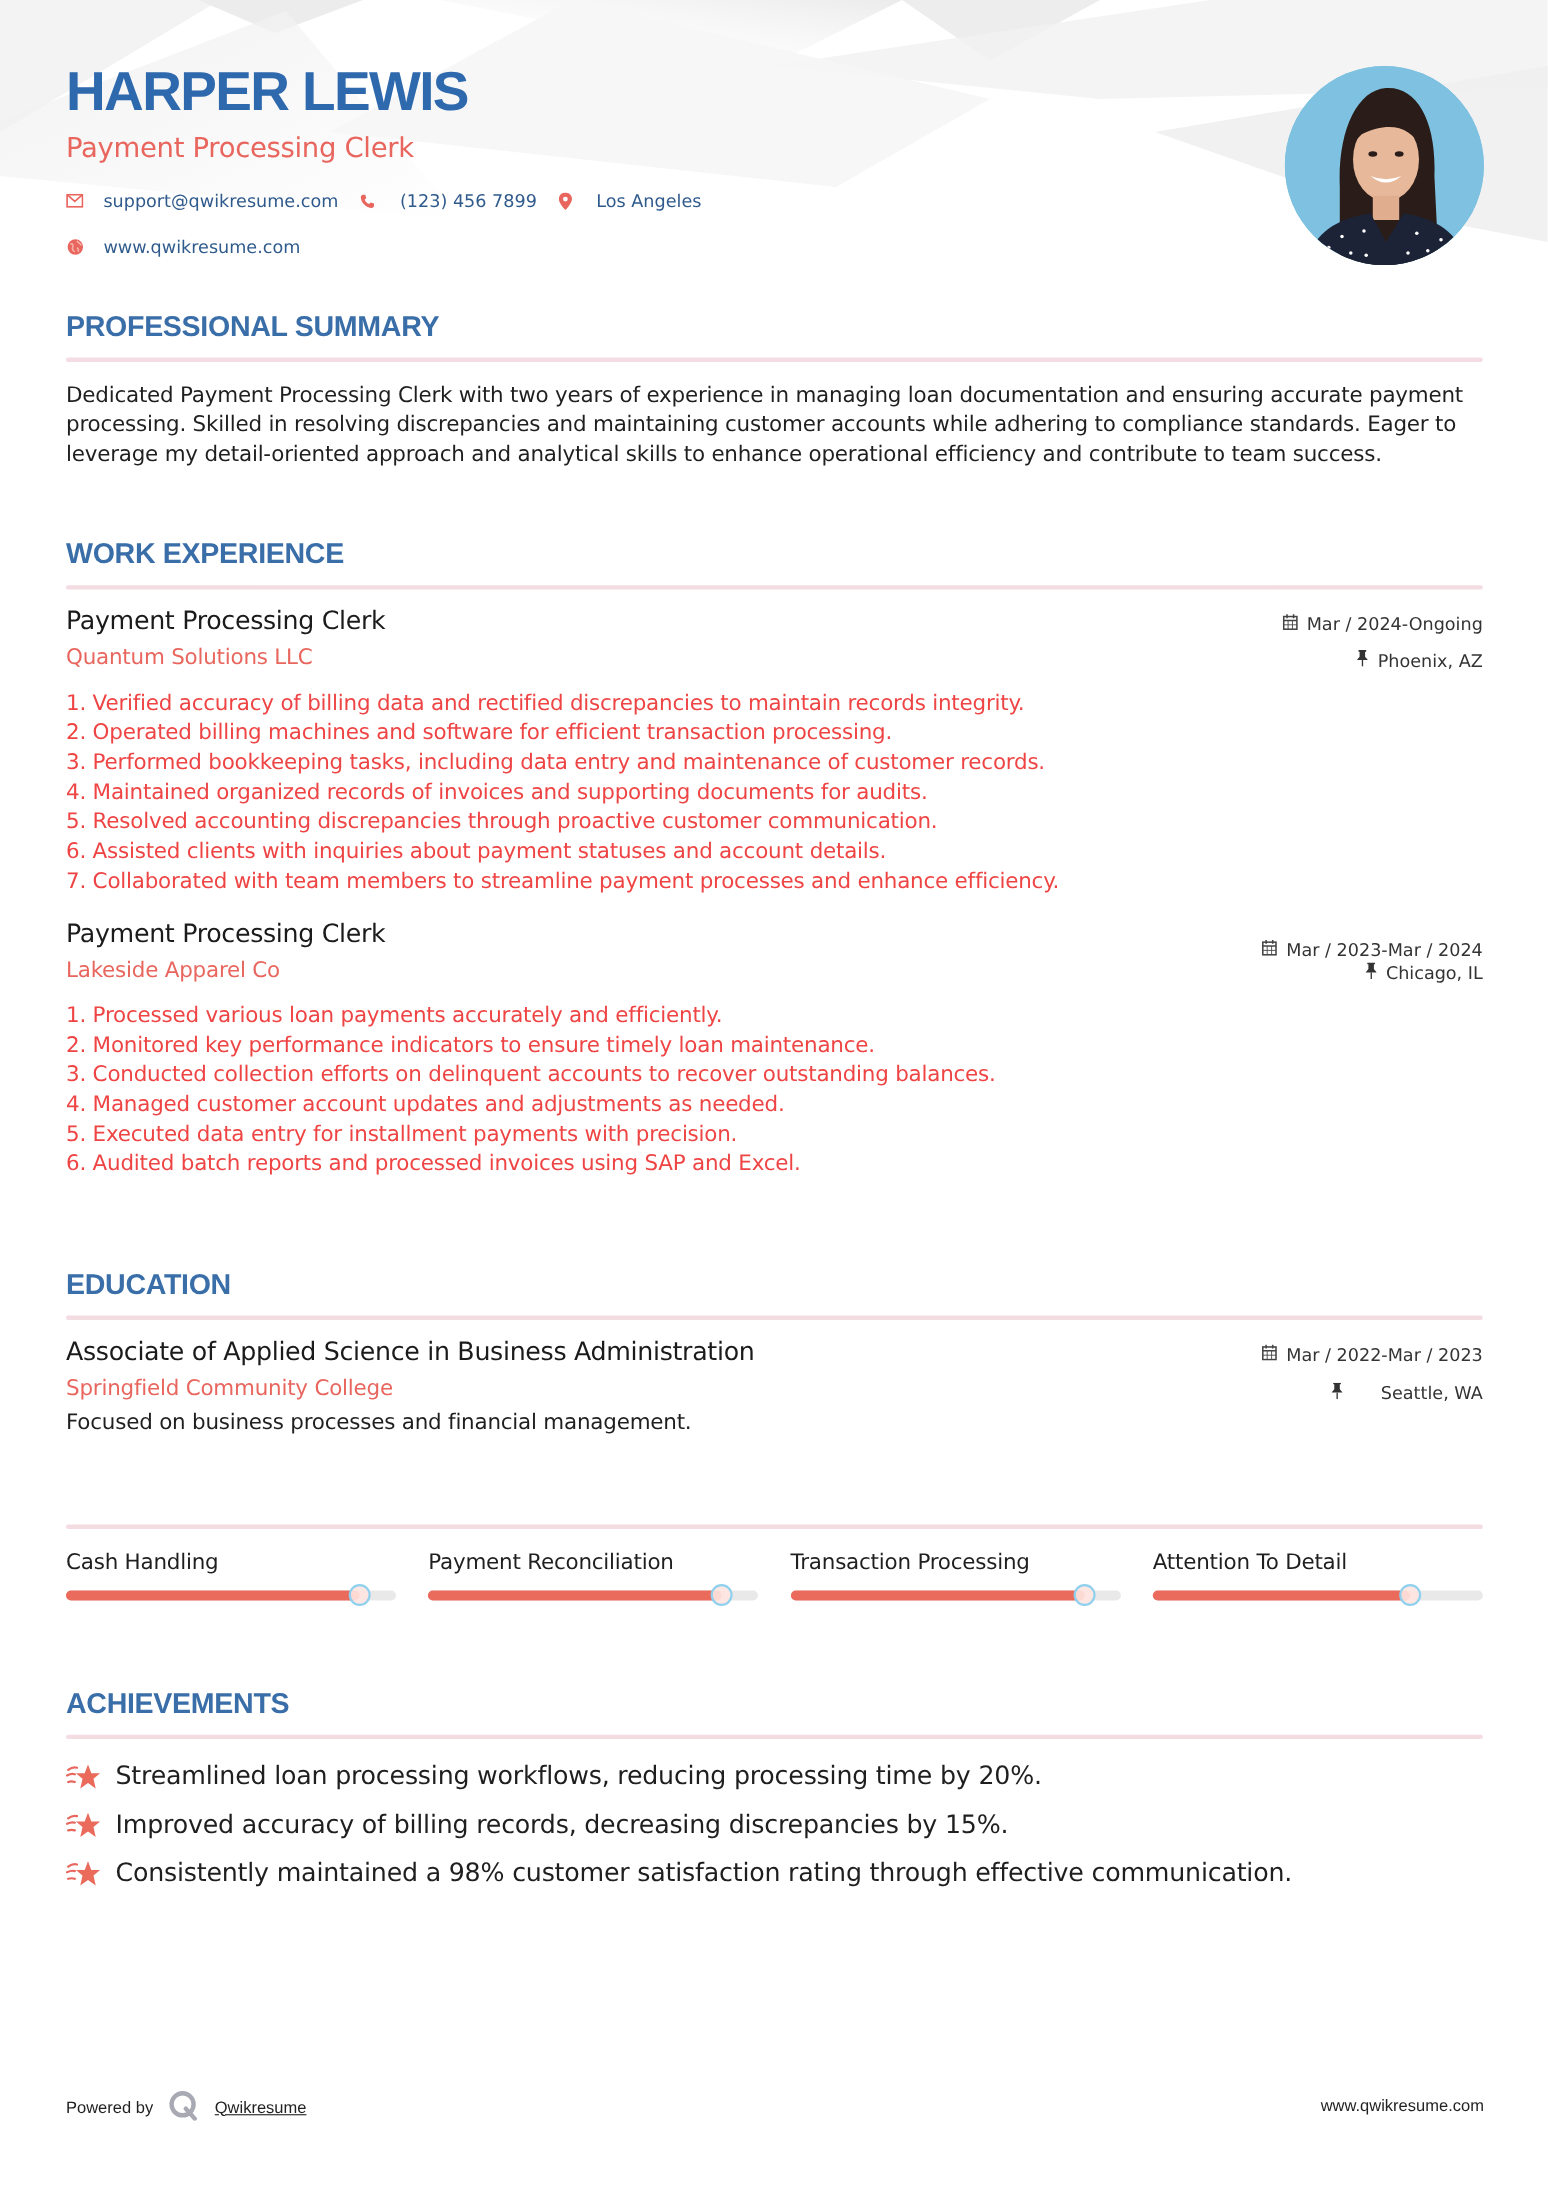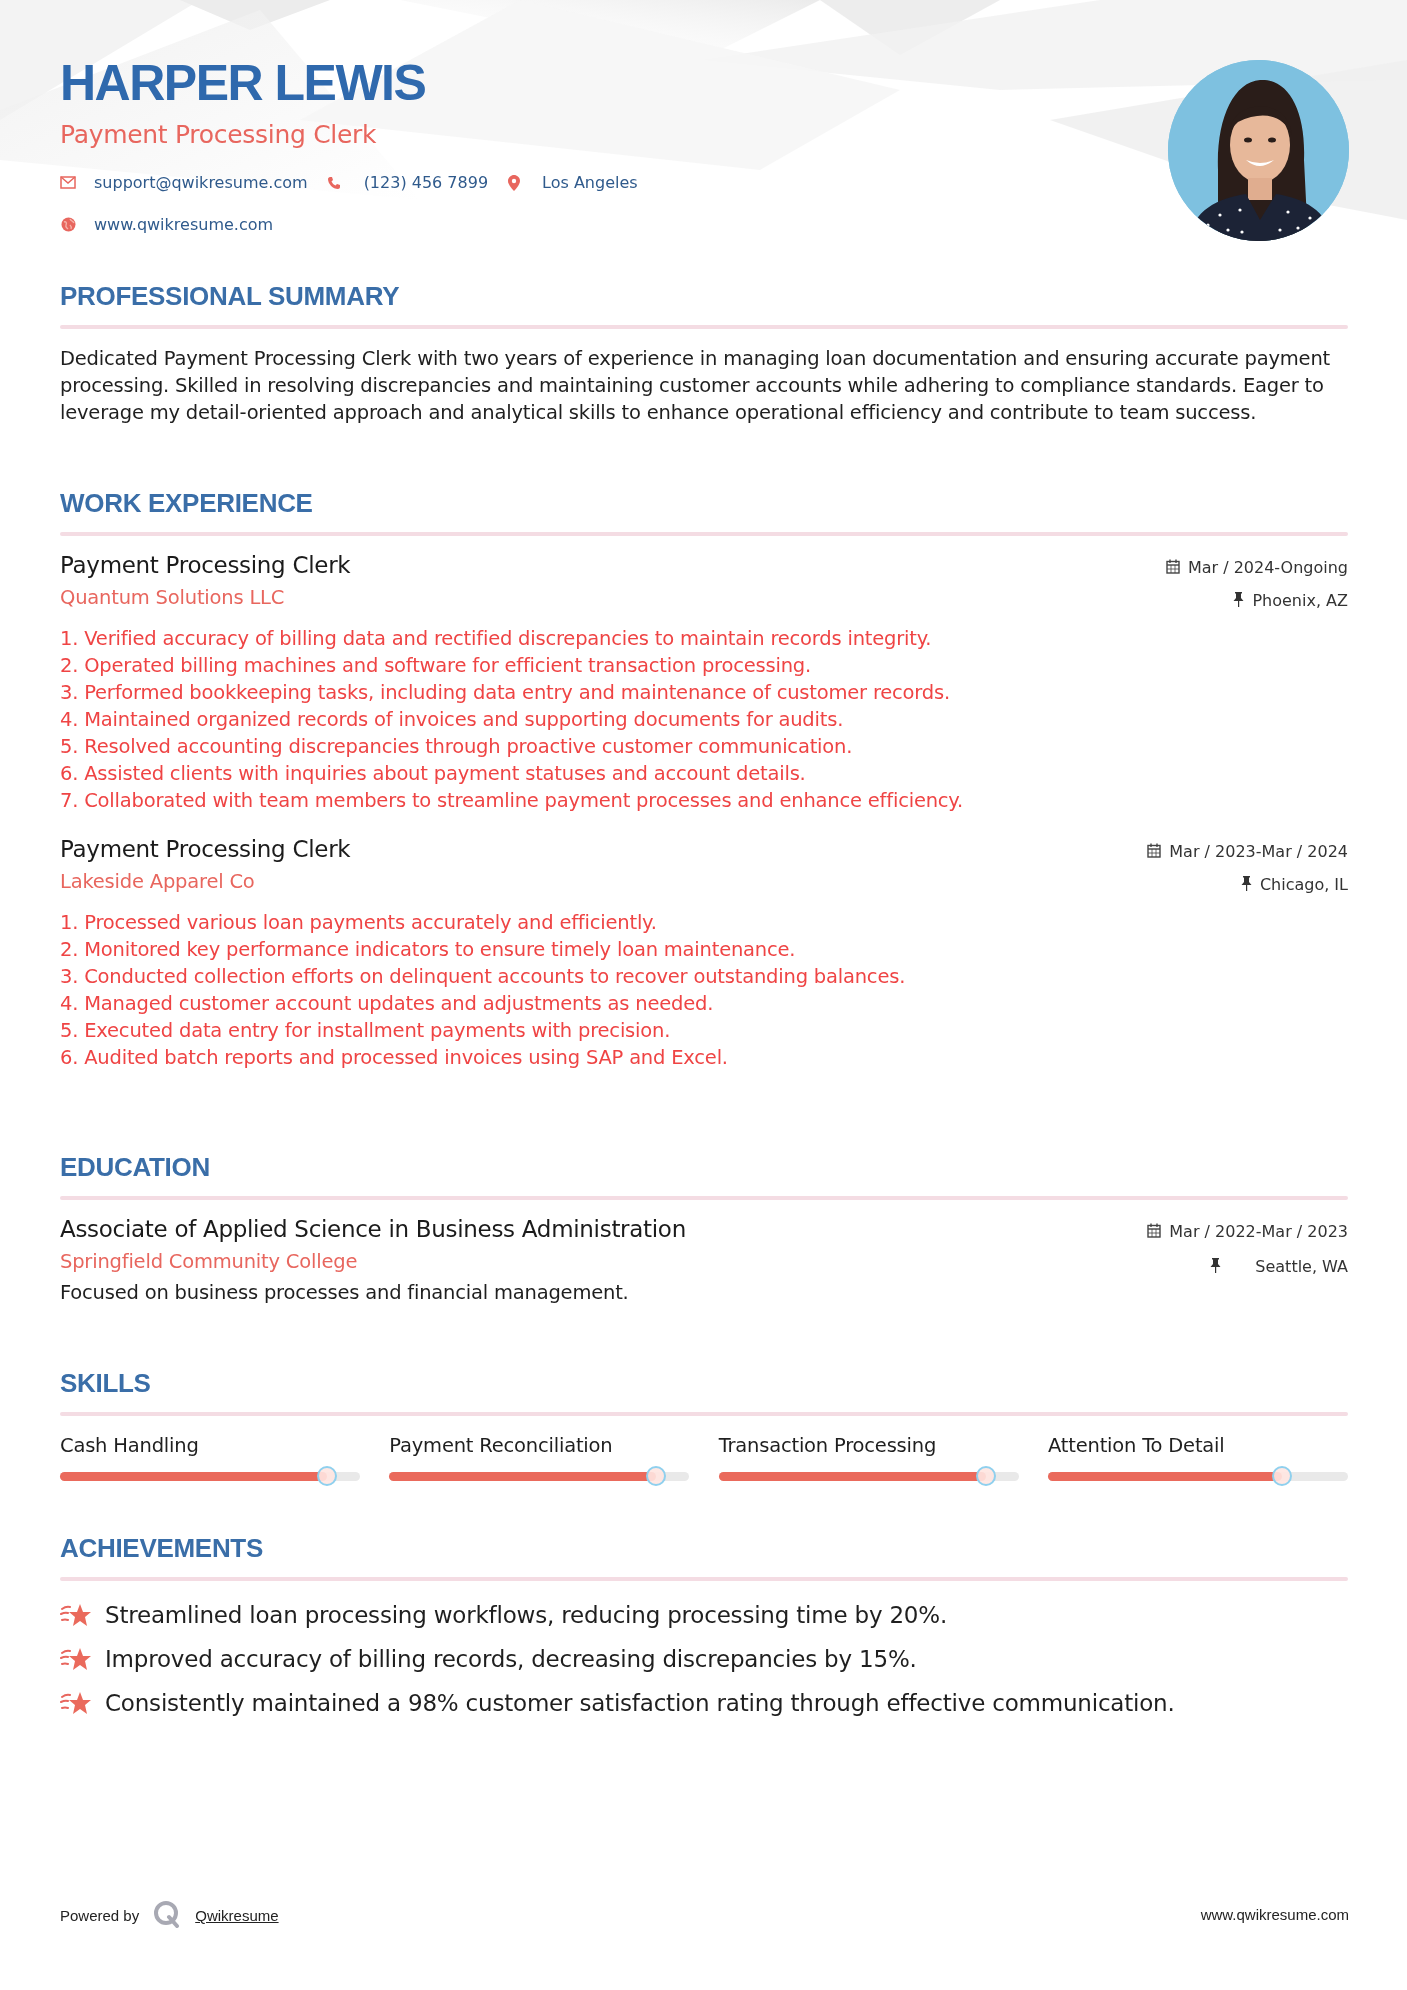--- a/index.html
+++ b/index.html
@@ -192,21 +192,21 @@
         <li>4. Maintained organized records of invoices and supporting documents for audits.</li>
         <li>5. Resolved accounting discrepancies through proactive customer communication.</li>
         <li>6. Assisted clients with inquiries about payment statuses and account details.</li>
         <li>7. Collaborated with team members to streamline payment processes and enhance efficiency.</li>
       </ul>
     </div>
 
     <div style="position:relative; margin-top:22px;">
       <div class="job-title">Payment Processing Clerk</div>
       <div class="job-company" style="margin-top:8px;">Lakeside Apparel Co</div>
-      <div class="meta" style="top:6px;">
+      <div class="meta" style="top:18px;">
         <span class="mi">
           <svg width="14" height="15" viewBox="0 0 14 15">
               <rect x="1" y="2.5" width="12" height="11.5" fill="none" stroke="#444" stroke-width="1.4"></rect>
               <line x1="1" y1="6" x2="13" y2="6" stroke="#444" stroke-width="1.4"></line>
               <line x1="4" y1="0.5" x2="4" y2="4" stroke="#444" stroke-width="1.4"></line>
               <line x1="10" y1="0.5" x2="10" y2="4" stroke="#444" stroke-width="1.4"></line>
               <line x1="5" y1="6" x2="5" y2="14" stroke="#444" stroke-width="0.8"></line>
               <line x1="9" y1="6" x2="9" y2="14" stroke="#444" stroke-width="0.8"></line>
               <line x1="1" y1="10" x2="13" y2="10" stroke="#444" stroke-width="0.8"></line>
             </svg>
@@ -260,21 +260,20 @@
               <rect x="5" y="9" width="1.2" height="6" fill="#333"></rect>
             </svg>
         </span>
         <span>Seattle, WA</span>
       </div>
       <div class="para" style="margin-top:6px;">Focused on business processes and financial management.</div>
     </div>
   </div>
 
   <div class="section" style="top:1370px;">
-    <div class="sec-title">SKILLS</div>
     <div class="sec-rule"></div>
     <div class="skills" style="margin-top:18px;">
       <div class="skill">
         <div class="skill-label">Cash Handling</div>
         <div class="track">
           <div class="fill" style="width: 89%;"></div>
           <div class="knob" style="left: 89%;"></div>
         </div>
       </div>
       <div class="skill">

